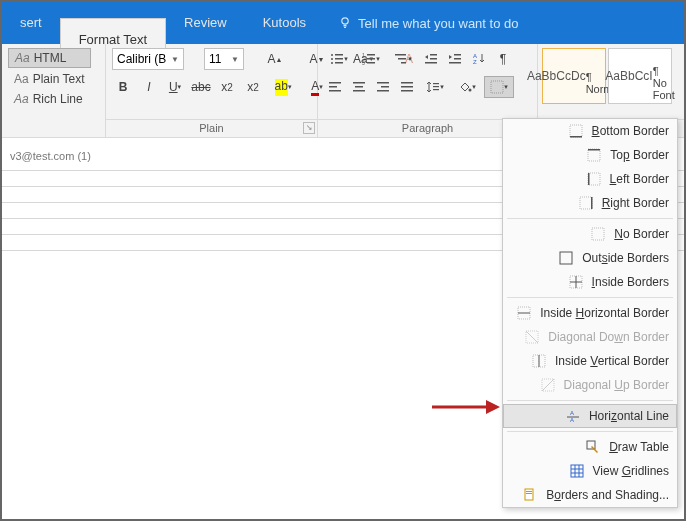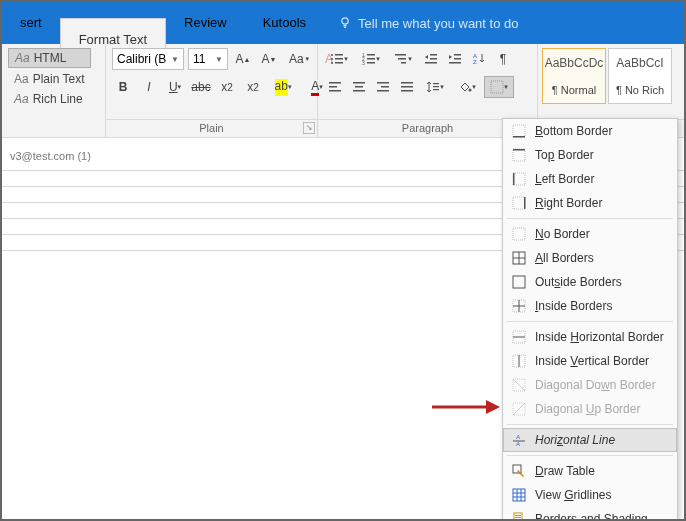--- a/index.html
+++ b/index.html
@@ -1,51 +1,51 @@
 <!DOCTYPE html>
 <html><head>
 <meta charset="utf-8">
 <style>
 * { box-sizing: border-box; margin: 0; padding: 0; font-family: "Segoe UI", Tahoma, sans-serif; }
 body { background: #fff; width: 686px; height: 521px; overflow: hidden; position: relative; border: 2px solid #666; }
 .titlebar { background: #1976d2; height: 42px; display: flex; align-items: center; }
-.tab { color: #000000; padding: 0 18px; height: 42px; line-height: 42px; font-size: 13px; cursor: pointer; }
+.tab { color: #e5e5e5; padding: 0 18px; height: 42px; line-height: 42px; font-size: 13px; cursor: pointer; }
 .tab.active { background: #f3f3f3; color: #333; border-top: 1px solid #ccc; border-left: 1px solid #ccc; border-right: 1px solid #ccc; margin-top: 32px; }
 .tellme { display: flex; align-items: center; color: #cfe6fa; font-size: 13px; padding-left: 14px; text-align: center; }
 .tellme svg { margin-right: 6px; }
 .ribbon { background: #f3f3f3; height: 94px; border-bottom: 1px solid #dadada; display: flex; }
 .group { border-right: 1px solid #dadada; display: flex; flex-direction: column; }
 .group-body { flex: 1; display: flex; }
 .group-label { text-align: center; font-size: 11px; color: #666; padding: 2px 4px 3px; border-top: 1px solid #dadada; position: relative; }
 .group-label .launcher { position: absolute; right: 2px; top: 2px; width: 12px; height: 12px; border: 1px solid #bbb; font-size: 8px; line-height: 9px; color: #888; }
 .fmt-stack { display: flex; flex-direction: column; padding: 4px 6px 2px; gap: 2px; }
 .fmt-btn { font-size: 12px; color: #444; padding: 2px 6px; display: flex; align-items: center; gap: 4px; cursor: pointer; }
 .fmt-btn.active { background: #d5d5d5; border: 1px solid #aaa; }
 .font-col { display: flex; flex-direction: column; padding: 4px 6px; gap: 6px; }
-.font-row1 { display: flex; gap: 4px; align-items: center; }
+.font-row1 { display: flex; gap: 20px; align-items: center; }
 .font-row2 { display: flex; gap: 4px; align-items: center; }
 .combo { background: #fff; border: 1px solid #c0c0c0; height: 22px; font-size: 12px; padding: 0 4px; display: flex; align-items: center; justify-content: space-between; }
 .combo .caret { font-size: 8px; color: #666; margin-left: 4px; }
 .sm-btn { width: 22px; height: 22px; display: flex; align-items: center; justify-content: center; font-size: 12px; color: #444; cursor: pointer; }
 .sm-btn.split { width: 30px; }
 .para-col { display: flex; flex-direction: column; padding: 4px 6px; gap: 6px; }
 .para-row { display: flex; gap: 2px; align-items: center; }
 .styles-col { display: flex; padding: 4px 4px 0; gap: 2px; }
-.style-box { width: 64px; height: 56px; border: 1px solid #ccc; background: #fff; display: flex; flex-direction: column; align-items: center; justify-content: center; font-size: 11px; color: #444; cursor: pointer; }
+.style-box { width: 64px; height: 56px; border: 1px solid #ccc; background: #fff; display: flex; flex-direction: row; align-items: center; justify-content: center; font-size: 11px; color: #444; cursor: pointer; }
 .style-box .preview { font-size: 12px; color: #555; }
 .style-box .name { font-size: 11px; margin-top: 14px; }
 .style-box.sel { border: 1px solid #f0b44c; background: #fffaef; }
 .content { position: relative; height: calc(521px - 42px - 94px - 4px); }
 .sender { font-size: 11px; color: #777; padding: 12px 8px 8px; }
 .lines { border-top: 1px solid #d6d6d6; }
 .lines div { height: 16px; border-bottom: 1px solid #d6d6d6; }
 .dropdown { position: absolute; right: 6px; top: 116px; width: 176px; background: #fafafa; border: 1px solid #c9c9c9; box-shadow: 2px 2px 6px rgba(0,0,0,0.2); z-index: 10; }
-.dd-item { display: flex; align-items: center; height: 24px; padding: 0 8px; font-size: 12px; color: #333; gap: 8px; cursor: pointer; }
+.dd-item { display: flex; align-items: center; height: 24px; padding: 0 8px; font-size: 12px; color: #333; gap: 8px; cursor: pointer; justify-content: flex-end; }
 .dd-item.disabled { color: #aaa; }
-.dd-item.hover { background: #e5e5e5; border: 1px solid #c0c0c0; height: 24px; padding: 0 7px; font-style: italic; }
+.dd-item.hover { background: #e5e5e5; border: 1px solid #c0c0c0; height: 24px; padding: 0 7px; }
 .dd-sep { height: 1px; background: #ddd; margin: 3px 4px; }
 .dd-icon { width: 16px; height: 16px; display: flex; align-items: center; justify-content: center; }
 .arrow { position: absolute; left: 428px; top: 395px; z-index: 20; }
 u.acc { text-decoration: underline; }
 </style>
 </head>
 <body>
 
 <div class="titlebar">
   <div class="tab">sert</div>
@@ -248,21 +248,21 @@
 
   <div class="group" style="flex:1;border-right:none">
     <div class="group-body">
         <div class="styles-col">
       <div class="style-box sel">
         <div class="preview">AaBbCcDc</div>
         <div class="name">¶ Normal</div>
       </div>
       <div class="style-box">
         <div class="preview">AaBbCcI</div>
-        <div class="name">¶ No Rich</div>
+        <div class="name">¶ No Font</div>
       </div>
     </div>
       </div>
     <div class="group-label">&nbsp;</div>
   </div>
 </div>
 
 <div class="content">
   <div class="sender">v3@test.com (1)</div>
   <div class="lines">
@@ -317,71 +317,61 @@
         <svg width="14" height="14">
           <rect x="1" y="1" width="12" height="12" fill="none" stroke="#bbb" stroke-dasharray="1 1"></rect>
         </svg>
       </span>
       <span><u class="acc">N</u>o Border</span>
     </div>
   <div class="dd-item">
       <span class="dd-icon">
         <svg width="14" height="14">
           <rect x="1" y="1" width="12" height="12" fill="none" stroke="#555"></rect>
+        </svg>
+      </span>
+      <span>Out<u class="acc">s</u>ide Borders</span>
+    </div>
+  <div class="dd-item">
+      <span class="dd-icon">
+        <svg width="14" height="14">
+          <rect x="1" y="1" width="12" height="12" fill="none" stroke="#bbb" stroke-dasharray="1 1"></rect>
           <line x1="7" y1="1" x2="7" y2="13" stroke="#555"></line>
           <line x1="1" y1="7" x2="13" y2="7" stroke="#555"></line>
         </svg>
       </span>
-      <span><u class="acc">A</u>ll Borders</span>
-    </div>
-  <div class="dd-item">
-      <span class="dd-icon">
-        <svg width="14" height="14">
-          <rect x="1" y="1" width="12" height="12" fill="none" stroke="#555"></rect>
-        </svg>
-      </span>
-      <span>Out<u class="acc">s</u>ide Borders</span>
-    </div>
-  <div class="dd-item">
-      <span class="dd-icon">
-        <svg width="14" height="14">
-          <rect x="1" y="1" width="12" height="12" fill="none" stroke="#bbb" stroke-dasharray="1 1"></rect>
-          <line x1="7" y1="1" x2="7" y2="13" stroke="#555"></line>
+      <span><u class="acc">I</u>nside Borders</span>
+    </div>
+  <div class="dd-sep"></div>
+  <div class="dd-item">
+      <span class="dd-icon">
+        <svg width="14" height="14">
+          <rect x="1" y="1" width="12" height="12" fill="none" stroke="#bbb" stroke-dasharray="1 1"></rect>
           <line x1="1" y1="7" x2="13" y2="7" stroke="#555"></line>
         </svg>
       </span>
-      <span><u class="acc">I</u>nside Borders</span>
-    </div>
-  <div class="dd-sep"></div>
-  <div class="dd-item">
-      <span class="dd-icon">
-        <svg width="14" height="14">
-          <rect x="1" y="1" width="12" height="12" fill="none" stroke="#bbb" stroke-dasharray="1 1"></rect>
-          <line x1="1" y1="7" x2="13" y2="7" stroke="#555"></line>
-        </svg>
-      </span>
       <span>Inside <u class="acc">H</u>orizontal Border</span>
-    </div>
-  <div class="dd-item">
-      <span class="dd-icon">
-        <svg width="14" height="14">
-          <rect x="1" y="1" width="12" height="12" fill="none" stroke="#bbb" stroke-dasharray="1 1"></rect>
-          <line x1="7" y1="1" x2="7" y2="13" stroke="#555"></line>
-        </svg>
-      </span>
-      <span>Inside <u class="acc">V</u>ertical Border</span>
     </div>
   <div class="dd-item disabled">
       <span class="dd-icon">
         <svg width="14" height="14">
           <rect x="1" y="1" width="12" height="12" fill="none" stroke="#ccc" stroke-dasharray="1 1"></rect>
           <line x1="1" y1="1" x2="13" y2="13" stroke="#ccc"></line>
         </svg>
       </span>
       <span>Diagonal Do<u class="acc">w</u>n Border</span>
+    </div>
+  <div class="dd-item">
+      <span class="dd-icon">
+        <svg width="14" height="14">
+          <rect x="1" y="1" width="12" height="12" fill="none" stroke="#bbb" stroke-dasharray="1 1"></rect>
+          <line x1="7" y1="1" x2="7" y2="13" stroke="#555"></line>
+        </svg>
+      </span>
+      <span>Inside <u class="acc">V</u>ertical Border</span>
     </div>
   <div class="dd-item disabled">
       <span class="dd-icon">
         <svg width="14" height="14">
           <rect x="1" y="1" width="12" height="12" fill="none" stroke="#ccc" stroke-dasharray="1 1"></rect>
           <line x1="1" y1="13" x2="13" y2="1" stroke="#ccc"></line>
         </svg>
       </span>
       <span>Diagonal <u class="acc">U</u>p Border</span>
     </div>

